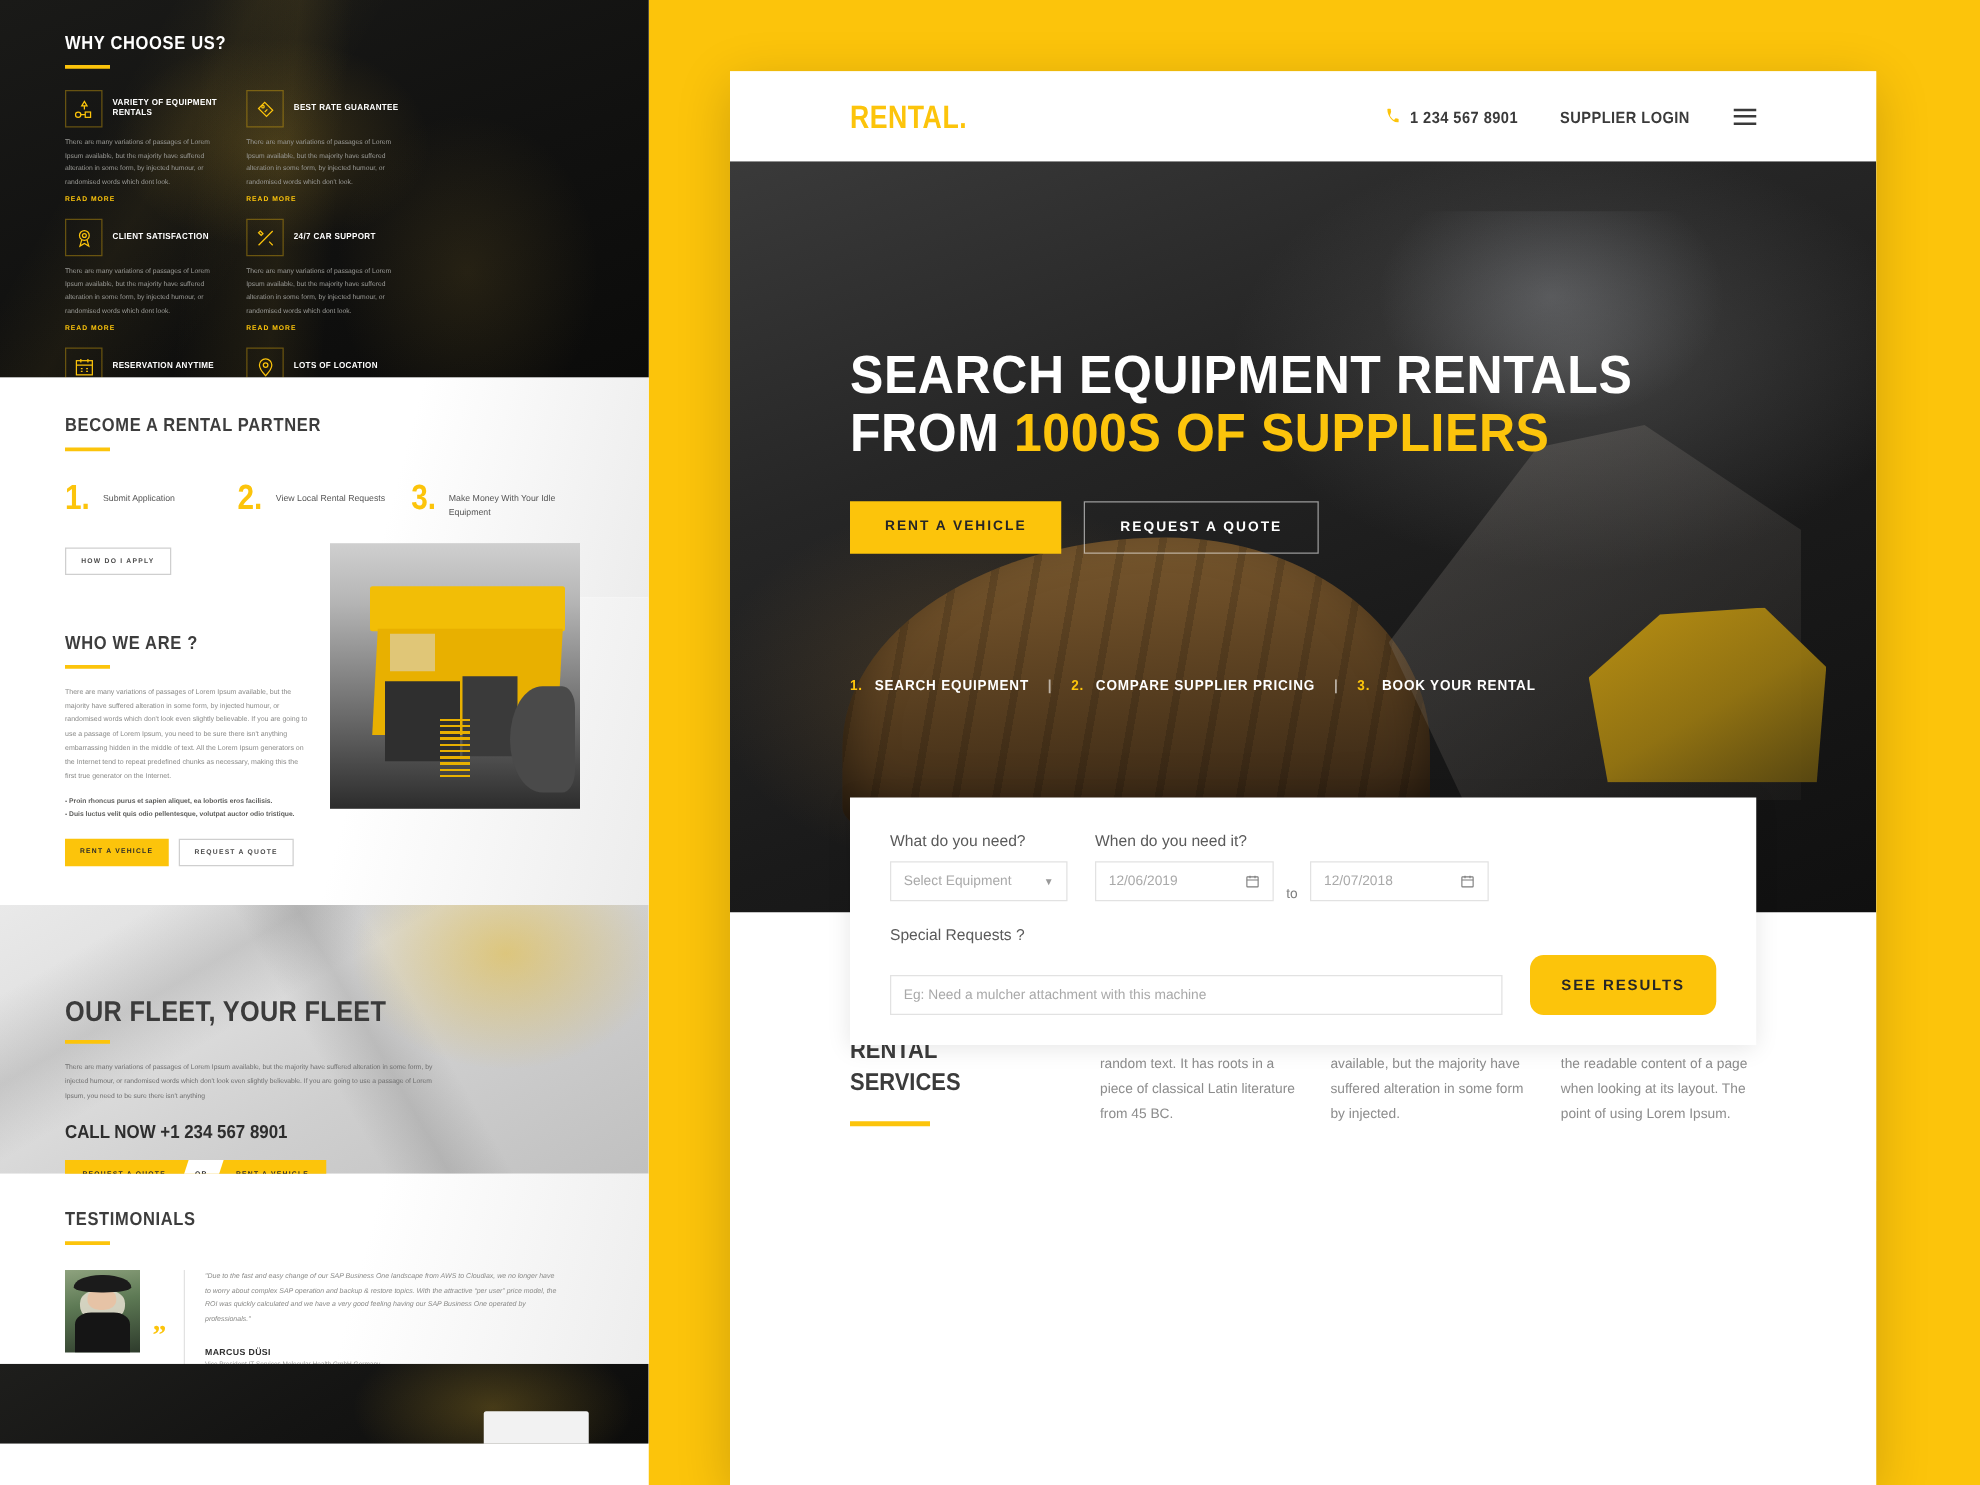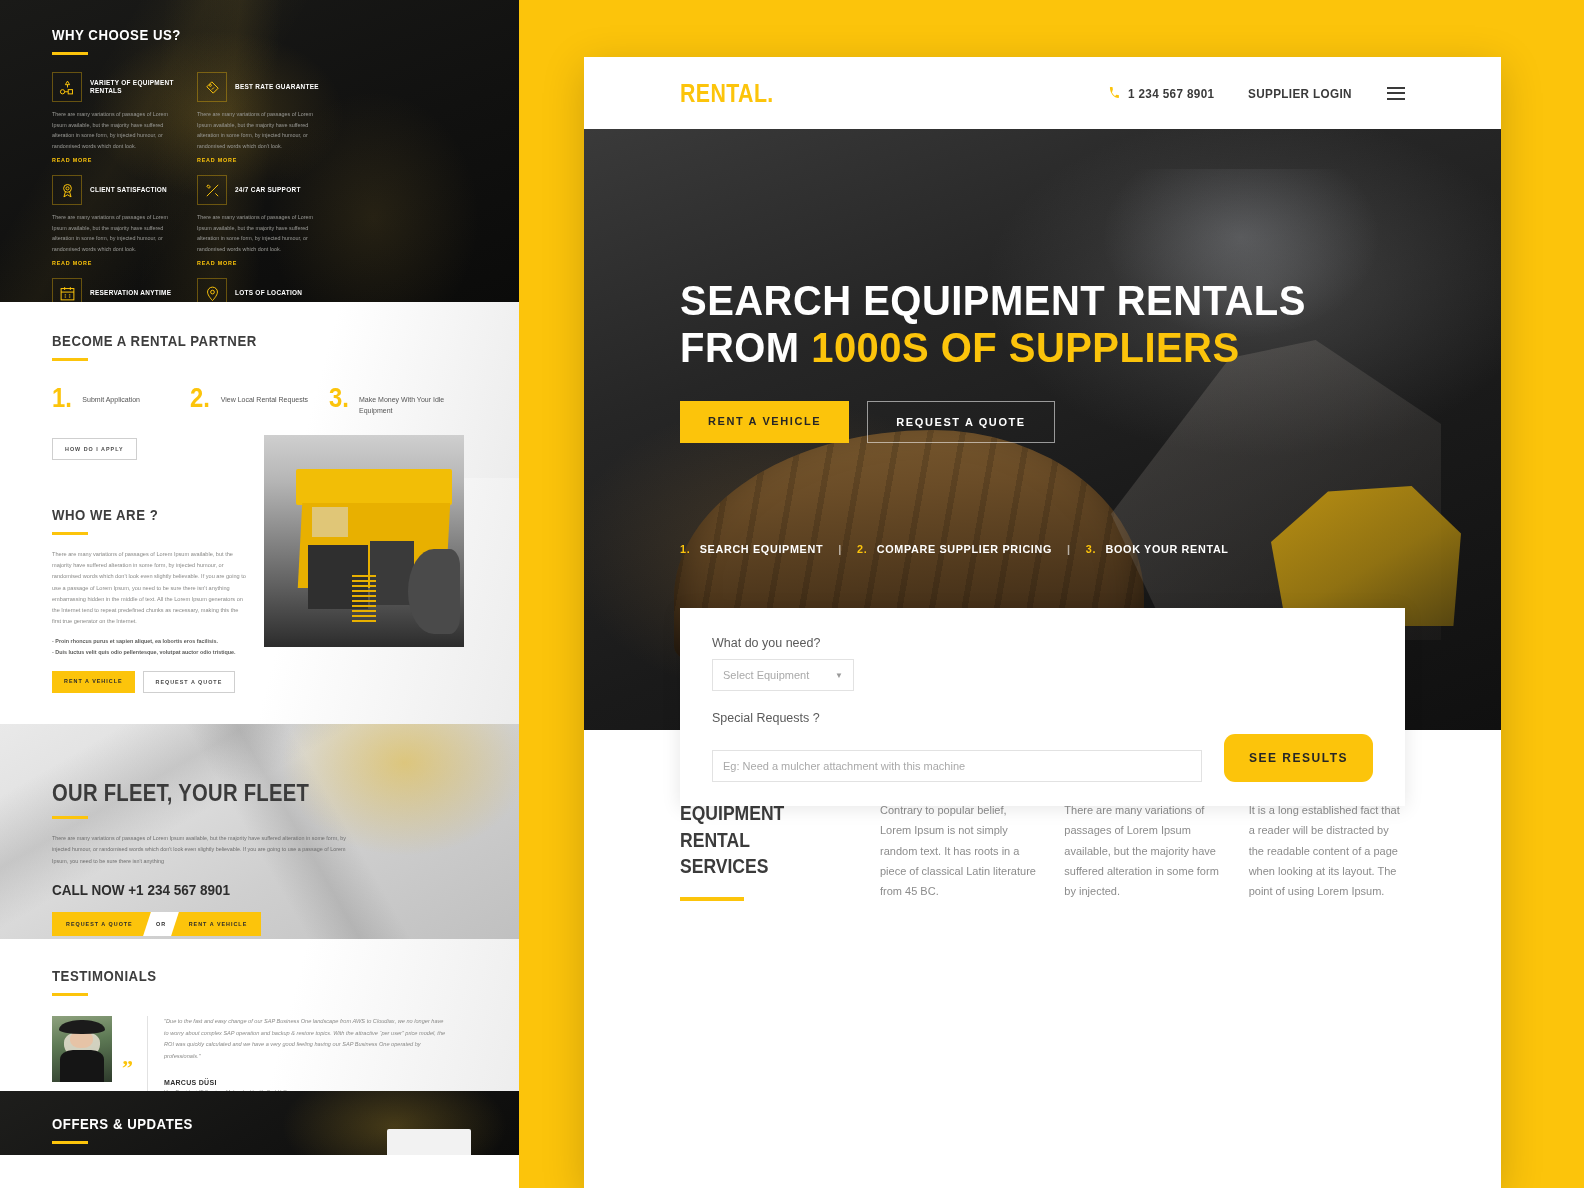--- a/index.html
+++ b/index.html
@@ -130,21 +130,21 @@
     background:
       radial-gradient(ellipse 200px 150px at 78% 18%, rgba(230,185,40,.5), transparent 62%),
       linear-gradient(150deg,#e9e9e9 0%, #dcdcdc 35%, #cfcfcf 60%, #c0c0c0 100%);
   }
   .fleet-bg::after{
     content:""; position:absolute; inset:0;
     background:
       linear-gradient(60deg, transparent 48%, rgba(120,120,120,.25) 56%, transparent 64%),
       linear-gradient(-30deg, transparent 60%, rgba(100,100,100,.2) 72%, transparent 86%);
   }
-  .fleet-inner { position: relative; padding: 56px 52px 0 52px; }
+  .fleet-inner { position: relative; padding: 56px 52px 0 52px; margin-top: 16px; }
   .sec-title-lg {
     font-family: "Liberation Sans Narrow","Liberation Sans",sans-serif;
     font-size: 23px; font-weight: 700; color: #3b3b3b; letter-spacing: .3px;
     text-transform: uppercase; transform: scaleX(.88); transform-origin: left center;
   }
   .fleet-body { font-size: 5.4px; line-height: 2.1; color: #6e6e6e; width: 300px; margin-top: 14px; }
   .fleet-call {
     font-family: "Liberation Sans Narrow","Liberation Sans",sans-serif;
     font-size: 15px; font-weight: 700; color: #2e2e2e; margin-top: 14px;
     transform: scaleX(.9); transform-origin: left center;
@@ -285,21 +285,21 @@
     font-family:"Liberation Sans Narrow","Liberation Sans",sans-serif;
     font-size: 11.5px; font-weight: 700; letter-spacing: .7px; text-transform: uppercase;
     transform: scaleX(.94); transform-origin: left center;
   }
   .hero-steps .num { color: #FCC40B; }
   .hero-steps .lbl { color: #ffffff; }
   .hero-steps .sep { color: #ffffff; opacity: .6; margin: 0 6px; }
 
   
   .search-card {
-    position: absolute; left: 96px; top: 551px; width: 725px; height: 198px;
+    position: absolute; left: 96px; top: 581px; width: 725px; height: 198px;
     background: #ffffff; padding: 28px 32px 0 32px; z-index: 5;
     box-shadow: 0 2px 18px rgba(0,0,0,.10);
   }
   .sc-row { display: flex; gap: 22px; }
   .sc-field-label { font-size: 12.5px; color: #5a5a5a; margin-bottom: 9px; }
   .sc-input {
     height: 32px; border: 1px solid #e2e2e2; background: #fff;
     display: flex; align-items: center; padding: 0 10px;
     font-size: 11px; color: #a9a9a9;
   }
@@ -556,24 +556,20 @@
         </div>
       </div>
       <div class="testi-nav">
         <div>←</div>
         <div>→</div>
       </div>
     </section>
 
     <section class="lp-offers">
       <div class="offers-bg"></div>
-      <div style="position:relative">
-        <div class="sec-title-sm">OFFERS &amp; UPDATES</div>
-        <div class="rule-sm"></div>
-      </div>
       <div class="offers-card"></div>
     </section>
 
   </div>
 
   <div class="right-wrap">
 
     <header class="hdr">
       <div class="logo"><span>RENTAL</span><span class="dot">.</span></div>
       <div class="hdr-right">
@@ -625,20 +621,44 @@
 
     <div class="search-card">
       <div class="sc-row">
         <div>
           <div class="sc-field-label">What do you need?</div>
           <div class="sc-input w-select">
             <span>Select Equipment</span>
             <span class="caret">▼</span>
           </div>
         </div>
+        <div>
+          <div class="sc-field-label">When do you need it?</div>
+          <div style="display:flex;gap:10px;align-items:center">
+            <div class="sc-input w-date">
+              <span>12/06/2019</span>
+              <span class="cal">
+                <svg viewBox="0 0 24 24" fill="none" stroke="currentColor" stroke-width="1.8">
+                    <rect x="3" y="5" width="18" height="16" rx="1"></rect>
+                    <path d="M3 10h18M8 3v4M16 3v4"></path>
+                  </svg>
+              </span>
+            </div>
+            <div class="date-to" style="padding-bottom:0">to</div>
+            <div class="sc-input w-date">
+              <span>12/07/2018</span>
+              <span class="cal">
+                <svg viewBox="0 0 24 24" fill="none" stroke="currentColor" stroke-width="1.8">
+                    <rect x="3" y="5" width="18" height="16" rx="1"></rect>
+                    <path d="M3 10h18M8 3v4M16 3v4"></path>
+                  </svg>
+              </span>
+            </div>
+          </div>
+        </div>
       </div>
 
       <div class="sc-row2">
         <div class="sc-field-label">Special Requests ?</div>
         <div style="display:flex;gap:22px;align-items:flex-end">
           <div class="sc-input sc-special">
             <span>Eg: Need a mulcher attachment with this machine</span>
           </div>
           <div class="btn-see">SEE RESULTS</div>
         </div>

